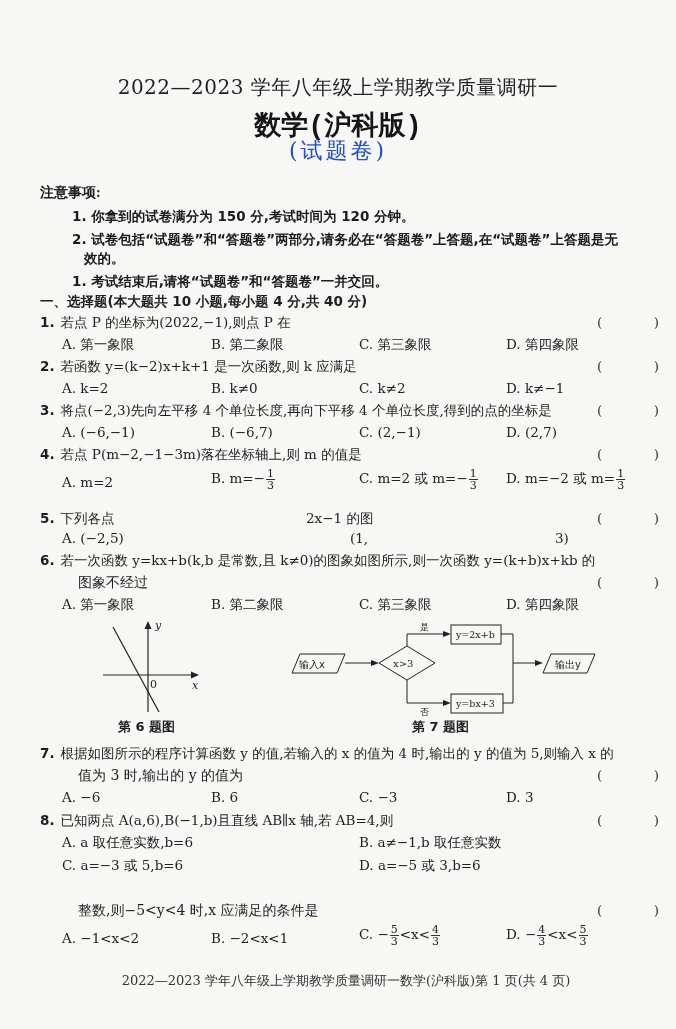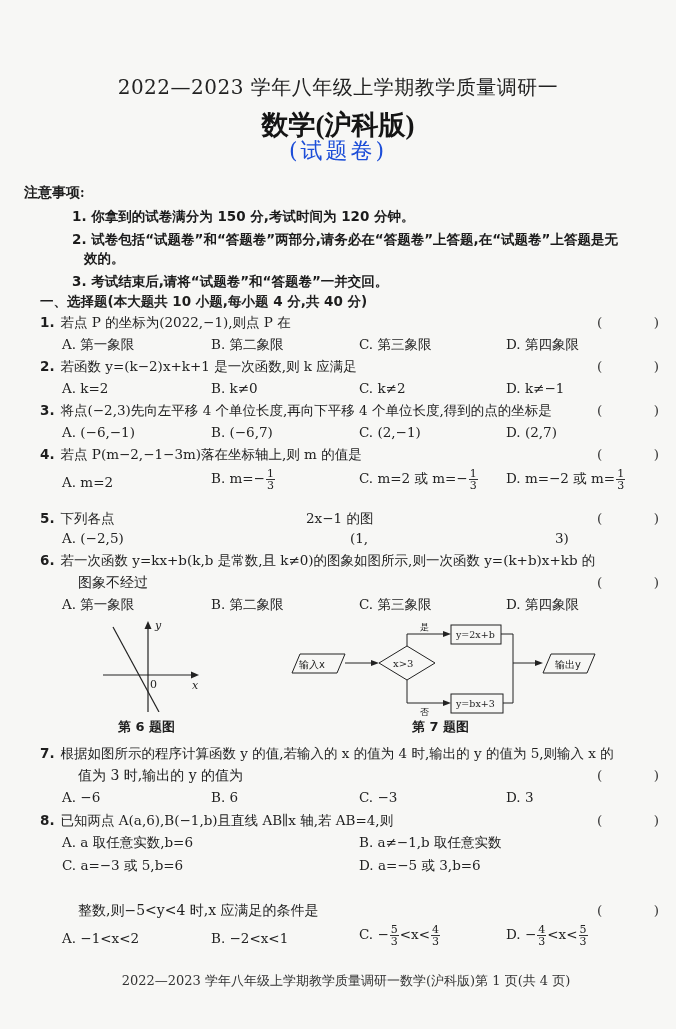--- a/index.html
+++ b/index.html
@@ -12,29 +12,29 @@
     }
     .page { position: absolute; left: 0; top: 0; width: 676px; height: 1029px; margin-top: 12px; }
 
     .exam-title {
       position: absolute; left: 0; width: 676px; top: 62px;
       text-align: center; font-size: 20px; letter-spacing: 0.5px; color: #222;
     }
     .subject-title {
       position: absolute; left: 0; width: 676px; top: 95px;
       text-align: center; font-size: 27px; font-weight: bold;
-      font-family: Liberation Serif, serif; color: #151515;
+      font-family: Liberation Mono, monospace; color: #151515;
     }
     .paper-label {
       position: absolute; left: 0; width: 676px; top: 124px;
       text-align: center; font-size: 22px; color: #1d4ed8; letter-spacing: 3px;
     }
 
     .notice-heading {
-      position: absolute; left: 24px; top: 172px; font-size: 14px; font-weight: bold;
+      position: absolute; left: 40px; top: 172px; font-size: 14px; font-weight: bold;
       font-family: Liberation Serif, serif;
     }
     .notice-item {
       position: absolute; left: 72px; font-size: 13.5px; font-weight: bold;
       font-family: "DejaVu Sans", "Liberation Sans", sans-serif; color: #1b1b1b;
       white-space: nowrap;
     }
     .section-heading {
       position: absolute; left: 40px; top: 281px; font-size: 13.5px; font-weight: bold;
       font-family: "DejaVu Sans", "Liberation Sans", sans-serif;
@@ -81,21 +81,21 @@
 <div class="page">
 
   <div class="exam-title">2022—2023 学年八年级上学期教学质量调研一</div>
   <div class="subject-title">数学(沪科版)</div>
   <div class="paper-label">(试题卷)</div>
 
   <div class="notice-heading">注意事项:</div>
   <div class="notice-item" style="top:196px;">1. 你拿到的试卷满分为 150 分,考试时间为 120 分钟。</div>
   <div class="notice-item" style="top:219px;">2. 试卷包括“试题卷”和“答题卷”两部分,请务必在“答题卷”上答题,在“试题卷”上答题是无</div>
   <div class="notice-item" style="top:238px; left:84px;">效的。</div>
-  <div class="notice-item" style="top:261px;">3. 考试结束后,请将“试题卷”和“答题卷”一并交回。</div>
+  <div class="notice-item" style="top:261px;">1. 考试结束后,请将“试题卷”和“答题卷”一并交回。</div>
 
   <div class="section-heading">一、选择题(本大题共 10 小题,每小题 4 分,共 40 分)</div>
 
   <div class="q-stem" style="top:302px;">
     <span class="q-num">1.</span><span>若点 P 的坐标为(2022,−1),则点 P 在</span>
   </div>
   <div class="paren" style="top:302px;">
       <span>(</span>
       <span>)</span>
     </div>

